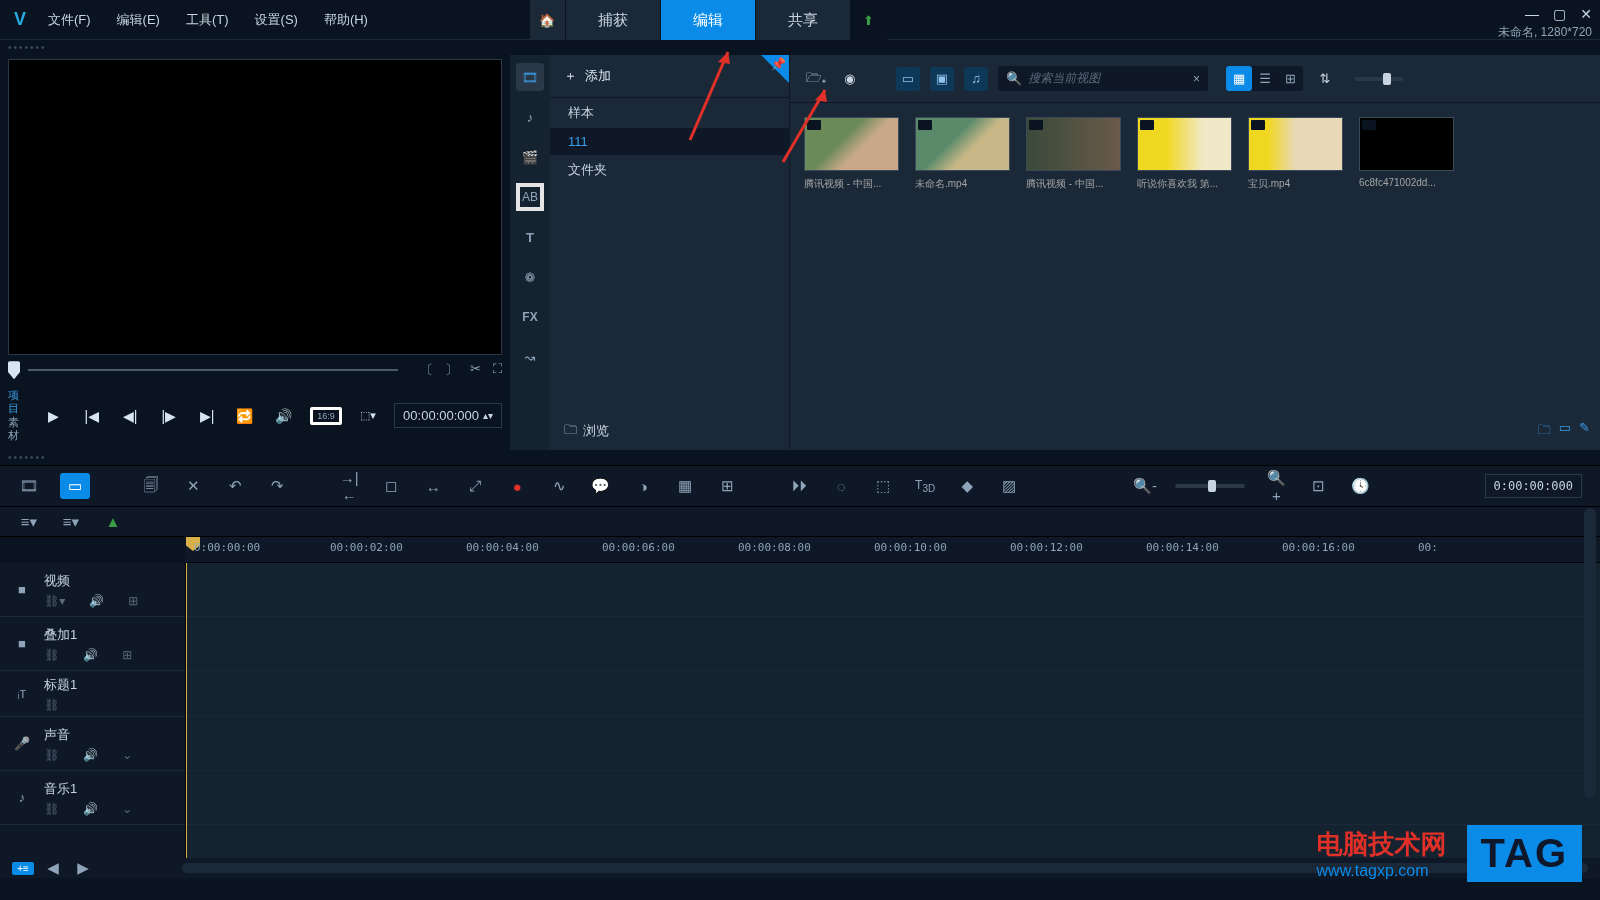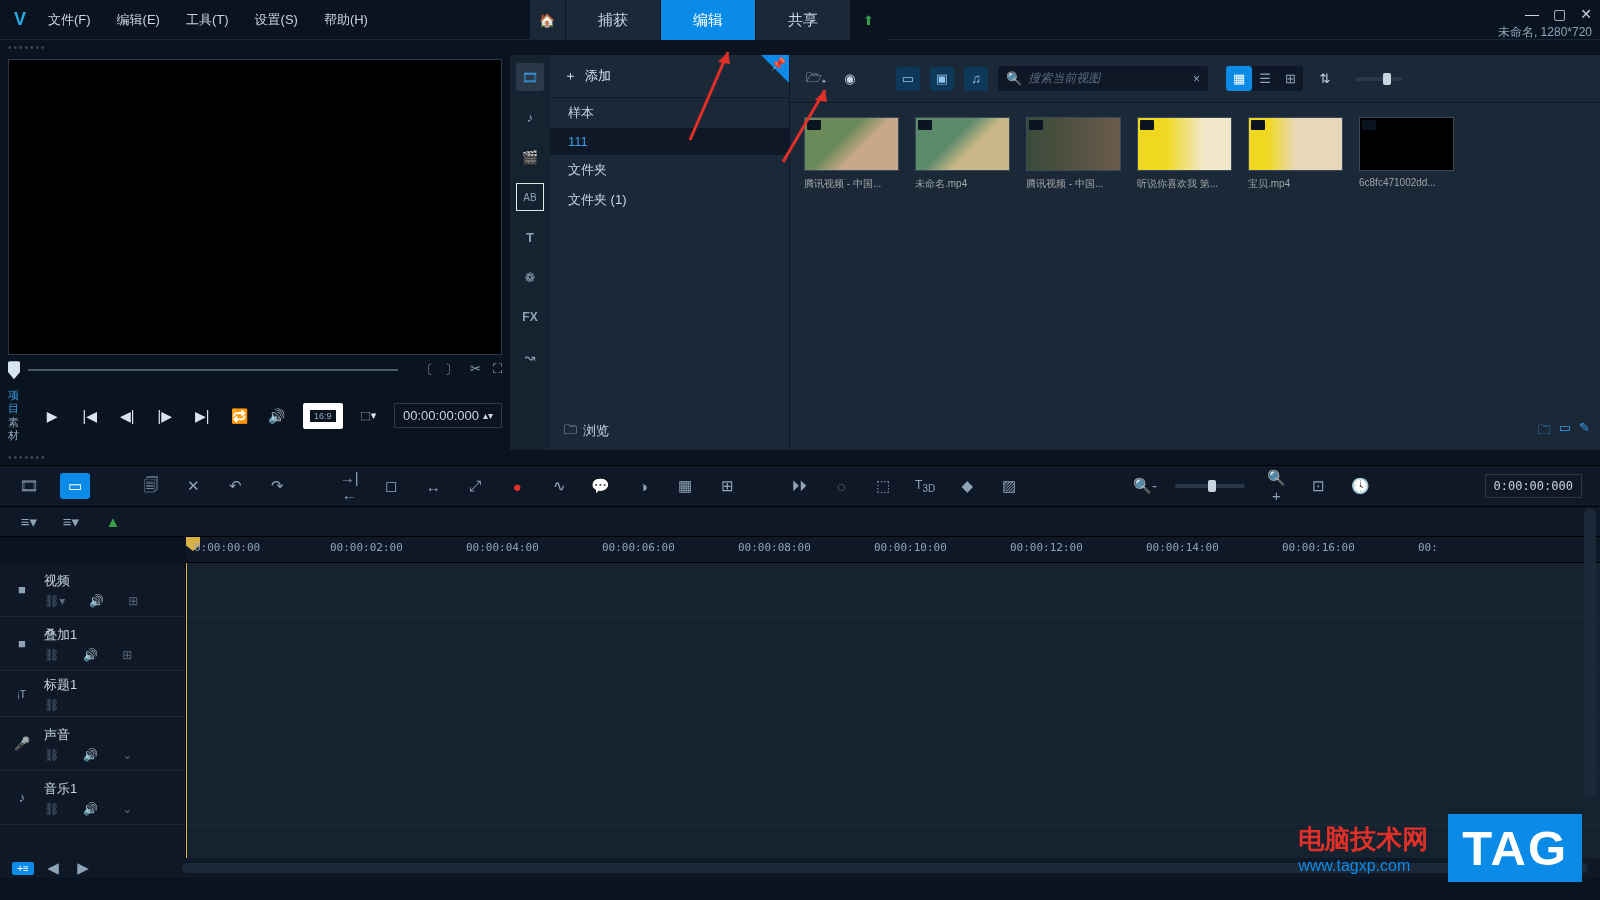--- a/index.html
+++ b/index.html
@@ -18,21 +18,21 @@
 .mid-row{display:flex;height:395px}
 .preview-pane{width:510px;background:#0a1420;padding:4px 8px;display:flex;flex-direction:column}
 .preview-screen{flex:1;background:#000;border:1px solid #2a3848}
 .scrub-row{display:flex;align-items:center;gap:8px;margin:6px 0}
 .scrub-marker{width:12px;height:18px;background:#d8e4f0;border-radius:2px;clip-path:polygon(0 0,100% 0,100% 60%,50% 100%,0 60%)}
 .scrub-track{flex:1;height:2px;background:#4a5a6a;max-width:370px}
 .scrub-icons{display:flex;gap:12px;color:#8fa4b8;margin-left:auto}
 .play-ctrl{display:flex;align-items:center;gap:14px;padding:4px 0}
 .play-label{color:#3a9ee8;font-size:11px;line-height:1.2}
 .play-btn{width:28px;height:28px;display:flex;align-items:center;justify-content:center;color:#d8e4f0;cursor:pointer;font-size:14px}
-.ratio-box{border:7px solid #ffffff;padding:1px 4px;font-size:9px;color:#8fa4b8;border-radius:2px}
+.ratio-box{border:3px solid #ffffff;padding:1px 4px;font-size:9px;color:#8fa4b8;border-radius:2px}
 .tc-box{border:1px solid #2a3848;padding:4px 8px;font-family:monospace;font-size:13px;color:#c8d4e0;margin-left:auto;display:flex;align-items:center;gap:4px}
 .lib-pane{flex:1;background:#1a2838;display:flex}
 .lib-sidebar{width:40px;background:#152230;display:flex;flex-direction:column;align-items:center;padding-top:8px;gap:12px}
 .lib-side-btn{width:28px;height:28px;display:flex;align-items:center;justify-content:center;cursor:pointer;color:#8fa4b8;font-size:13px}
 .lib-side-btn.active{background:#2a3848;color:#3a9ee8;border-radius:3px}
 .lib-tree{width:240px;background:#1a2838;border-right:1px solid #0e1826;position:relative}
 .lib-add{display:flex;align-items:center;gap:8px;padding:12px 14px;border-bottom:1px solid #0e1826;color:#d8e4f0;cursor:pointer}
 .pin-corner{position:absolute;top:0;right:0;width:0;height:0;border-left:28px solid transparent;border-top:28px solid #0a8be8}
 .pin-star{position:absolute;top:2px;right:3px;color:#fff;font-size:12px}
 .tree-item{padding:6px 18px;cursor:pointer;color:#c8d4e0}
@@ -88,21 +88,21 @@
 .tl-scrollbar{height:20px;background:#0e1826;display:flex;align-items:center;gap:8px;padding:0 12px}
 .hscroll{flex:1;height:10px;background:#1a2838;border-radius:5px;margin-left:80px}
 .vscroll{position:absolute;right:4px;top:508px;width:12px;height:290px;background:#1a2838;border-radius:6px}
 .arrow{position:absolute;pointer-events:none}
 .arrow-line{stroke:#e03028;stroke-width:3;fill:none}
 .arrow-head{fill:#e03028}
 .watermark{position:absolute;right:18px;bottom:18px;display:flex;align-items:center;gap:20px}
 .wm-text{font-size:26px;font-weight:bold}
 .wm-red{color:#e03028}
 .wm-url{color:#0a8be8;font-size:16px;display:block}
-.wm-tag{background:#0a8be8;color:#ffffff;font-size:49px;font-weight:bold;padding:6px 14px;letter-spacing:2px}
+.wm-tag{background:#0a8be8;color:#0f172a;font-size:40px;font-weight:bold;padding:6px 14px;letter-spacing:2px}
 </style>
 </head>
 <body>
 
 <div class="menubar">
   <div class="logo">V</div>
   <div class="menu-item"><span>文件(F)</span></div>
   <div class="menu-item"><span>编辑(E)</span></div>
   <div class="menu-item"><span>工具(T)</span></div>
   <div class="menu-item"><span>设置(S)</span></div>
@@ -160,38 +160,37 @@
           <span style="font-size:10px">▴▾</span>
         </div>
     </div>
   </div>
 
   <div class="lib-pane" style="position:relative">
     <div class="lib-sidebar">
       <div class="lib-side-btn active">🎞</div>
       <div class="lib-side-btn">♪</div>
       <div class="lib-side-btn">🎬</div>
-      <div class="lib-side-btn" style="font-size:10px;border:1px solid #e5e5e5;padding:1px 2px">AB</div>
+      <div class="lib-side-btn" style="font-size:12px;border:4px solid #e5e5e5;padding:1px 2px">AB</div>
       <div class="lib-side-btn" style="font-weight:bold">T</div>
       <div class="lib-side-btn">❁</div>
       <div class="lib-side-btn" style="font-weight:bold;font-size:12px">FX</div>
       <div class="lib-side-btn">↝</div>
     </div>
 
     <div class="lib-tree">
       <div class="lib-add">
           <span>＋</span>
           <span>添加</span>
         </div>
       <div class="pin-corner"></div>
         <div class="pin-star">📌</div>
       <div class="tree-item">样本</div>
       <div class="tree-item sub selected">111</div>
       <div class="tree-item">文件夹</div>
-      <div class="tree-item">文件夹 (1)</div>
       <div class="lib-browse">
           <span>🗀</span>
           <span>浏览</span>
         </div>
     </div>
 
     <div class="lib-content">
       <div class="lib-toolbar">
         <div class="tb-icon">🗁₊</div>
         <div class="tb-icon">◉</div>

